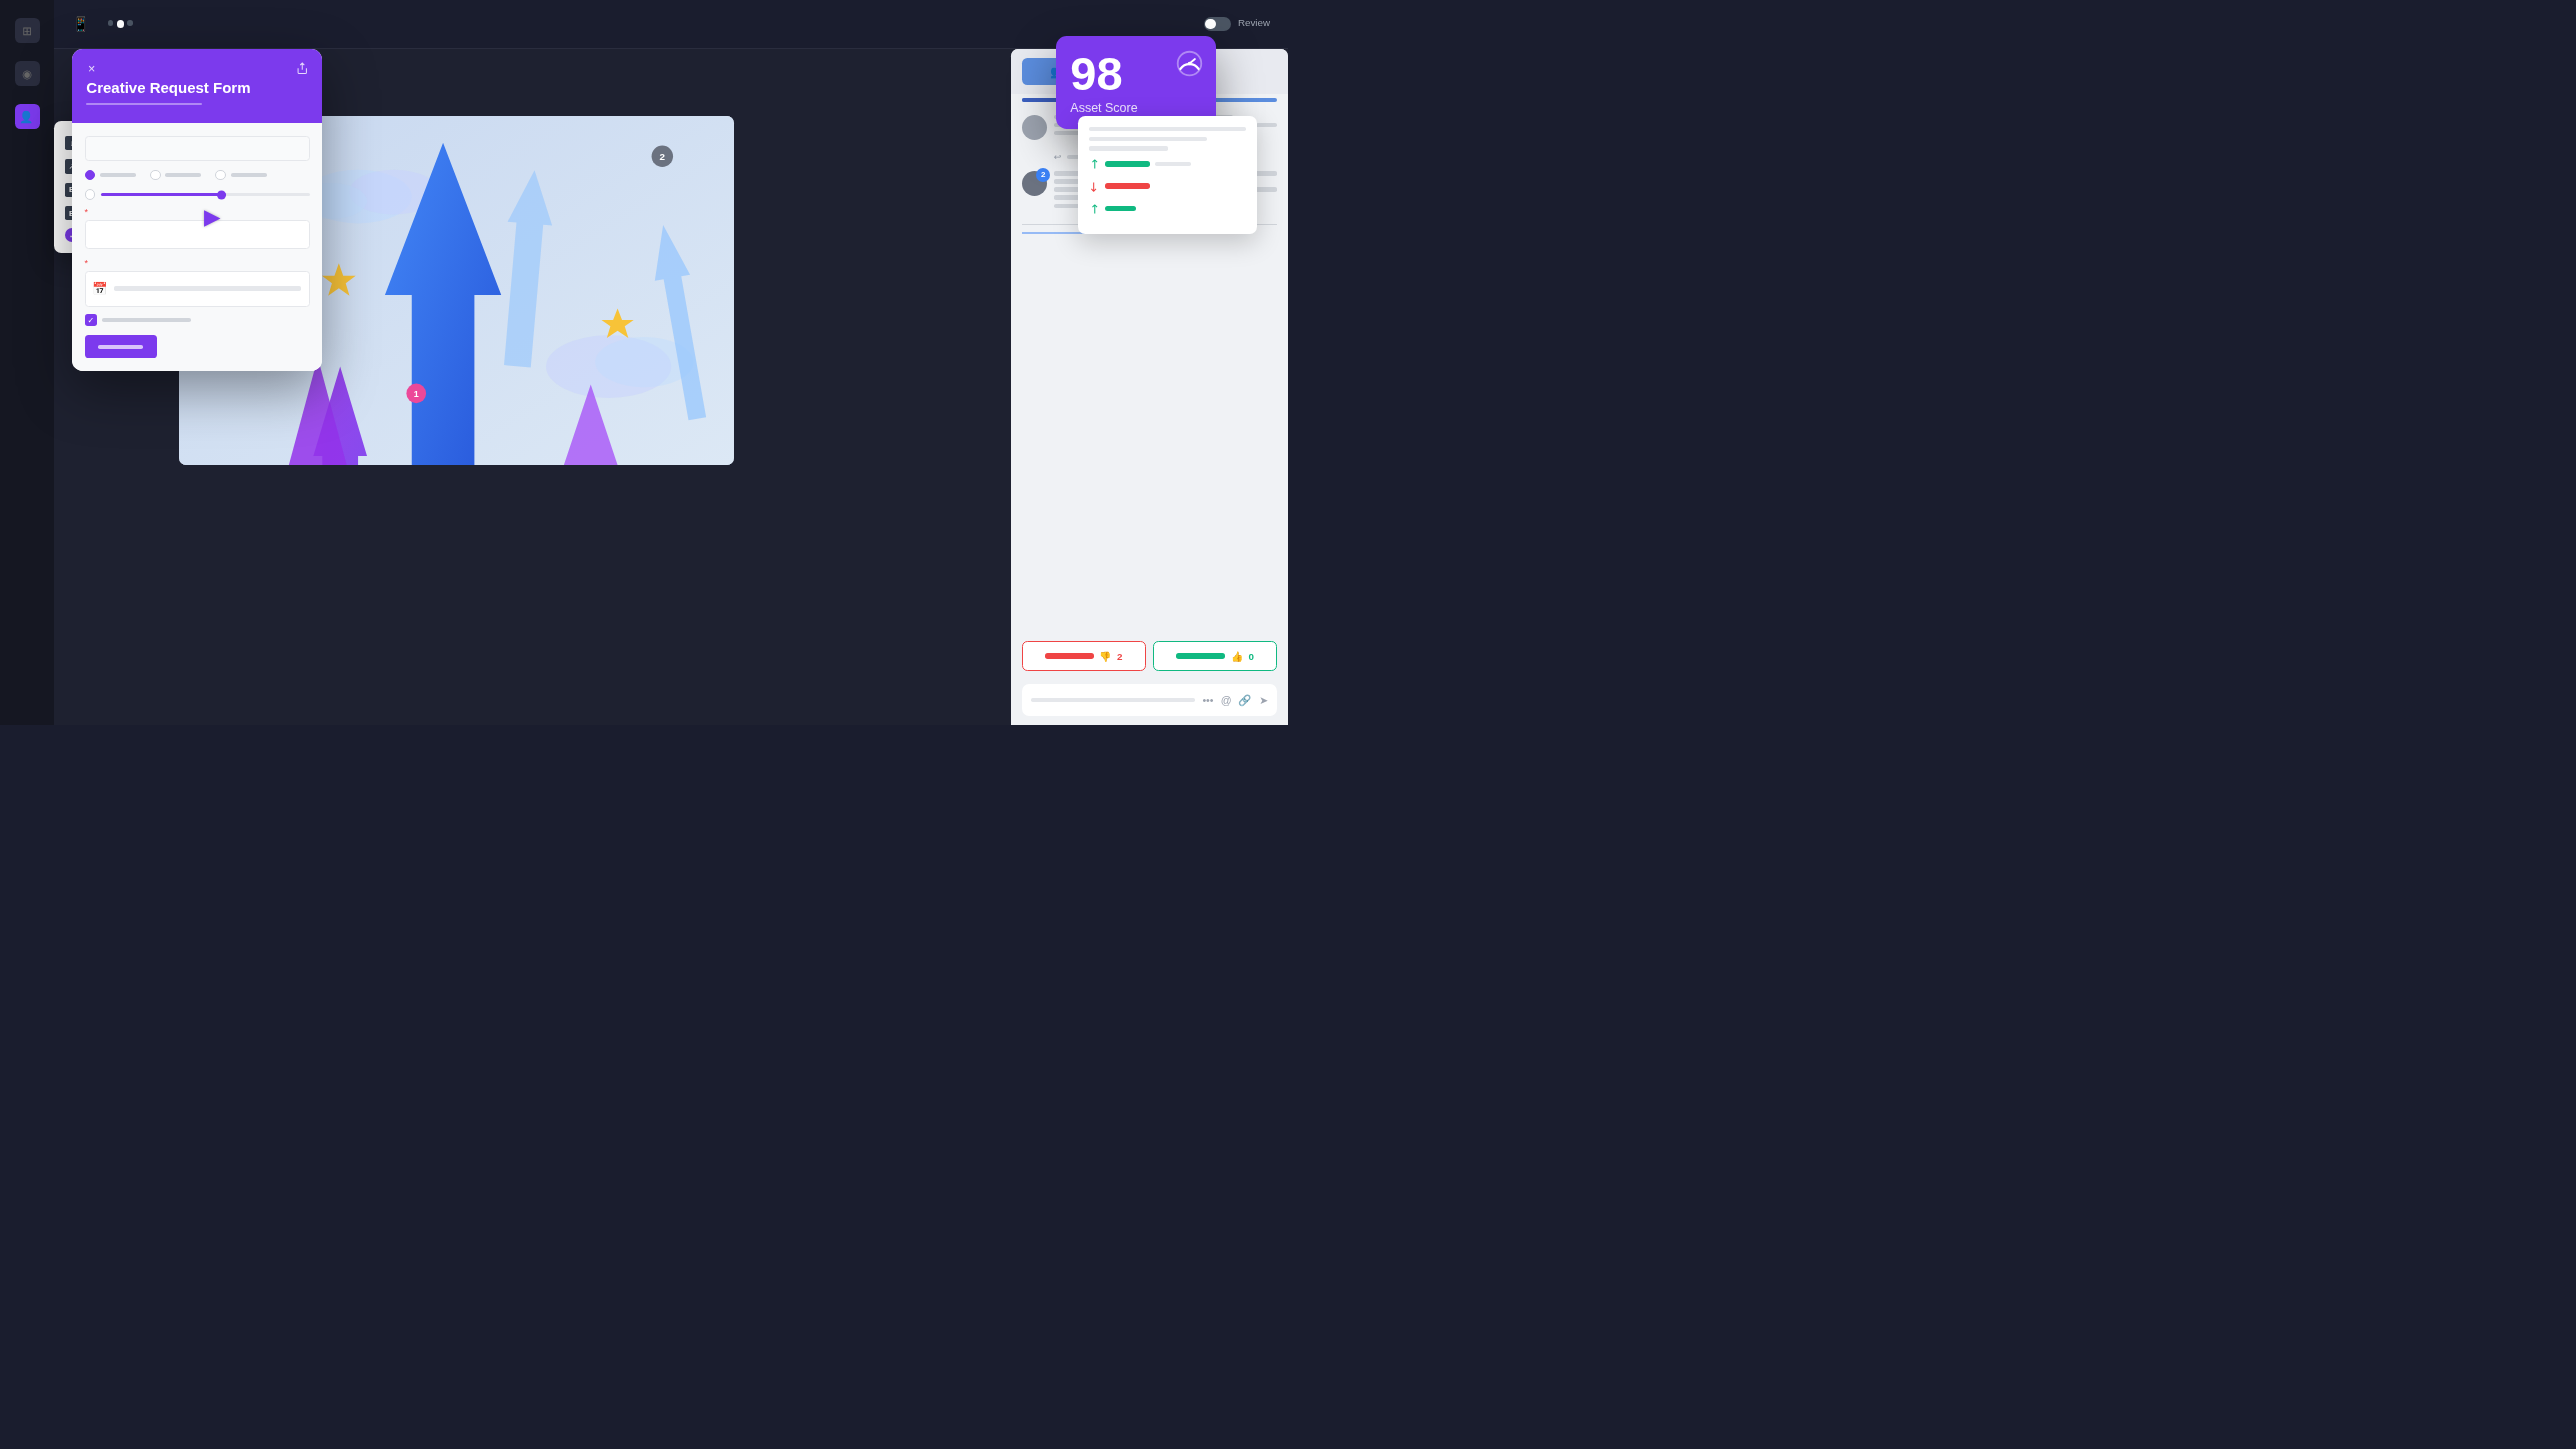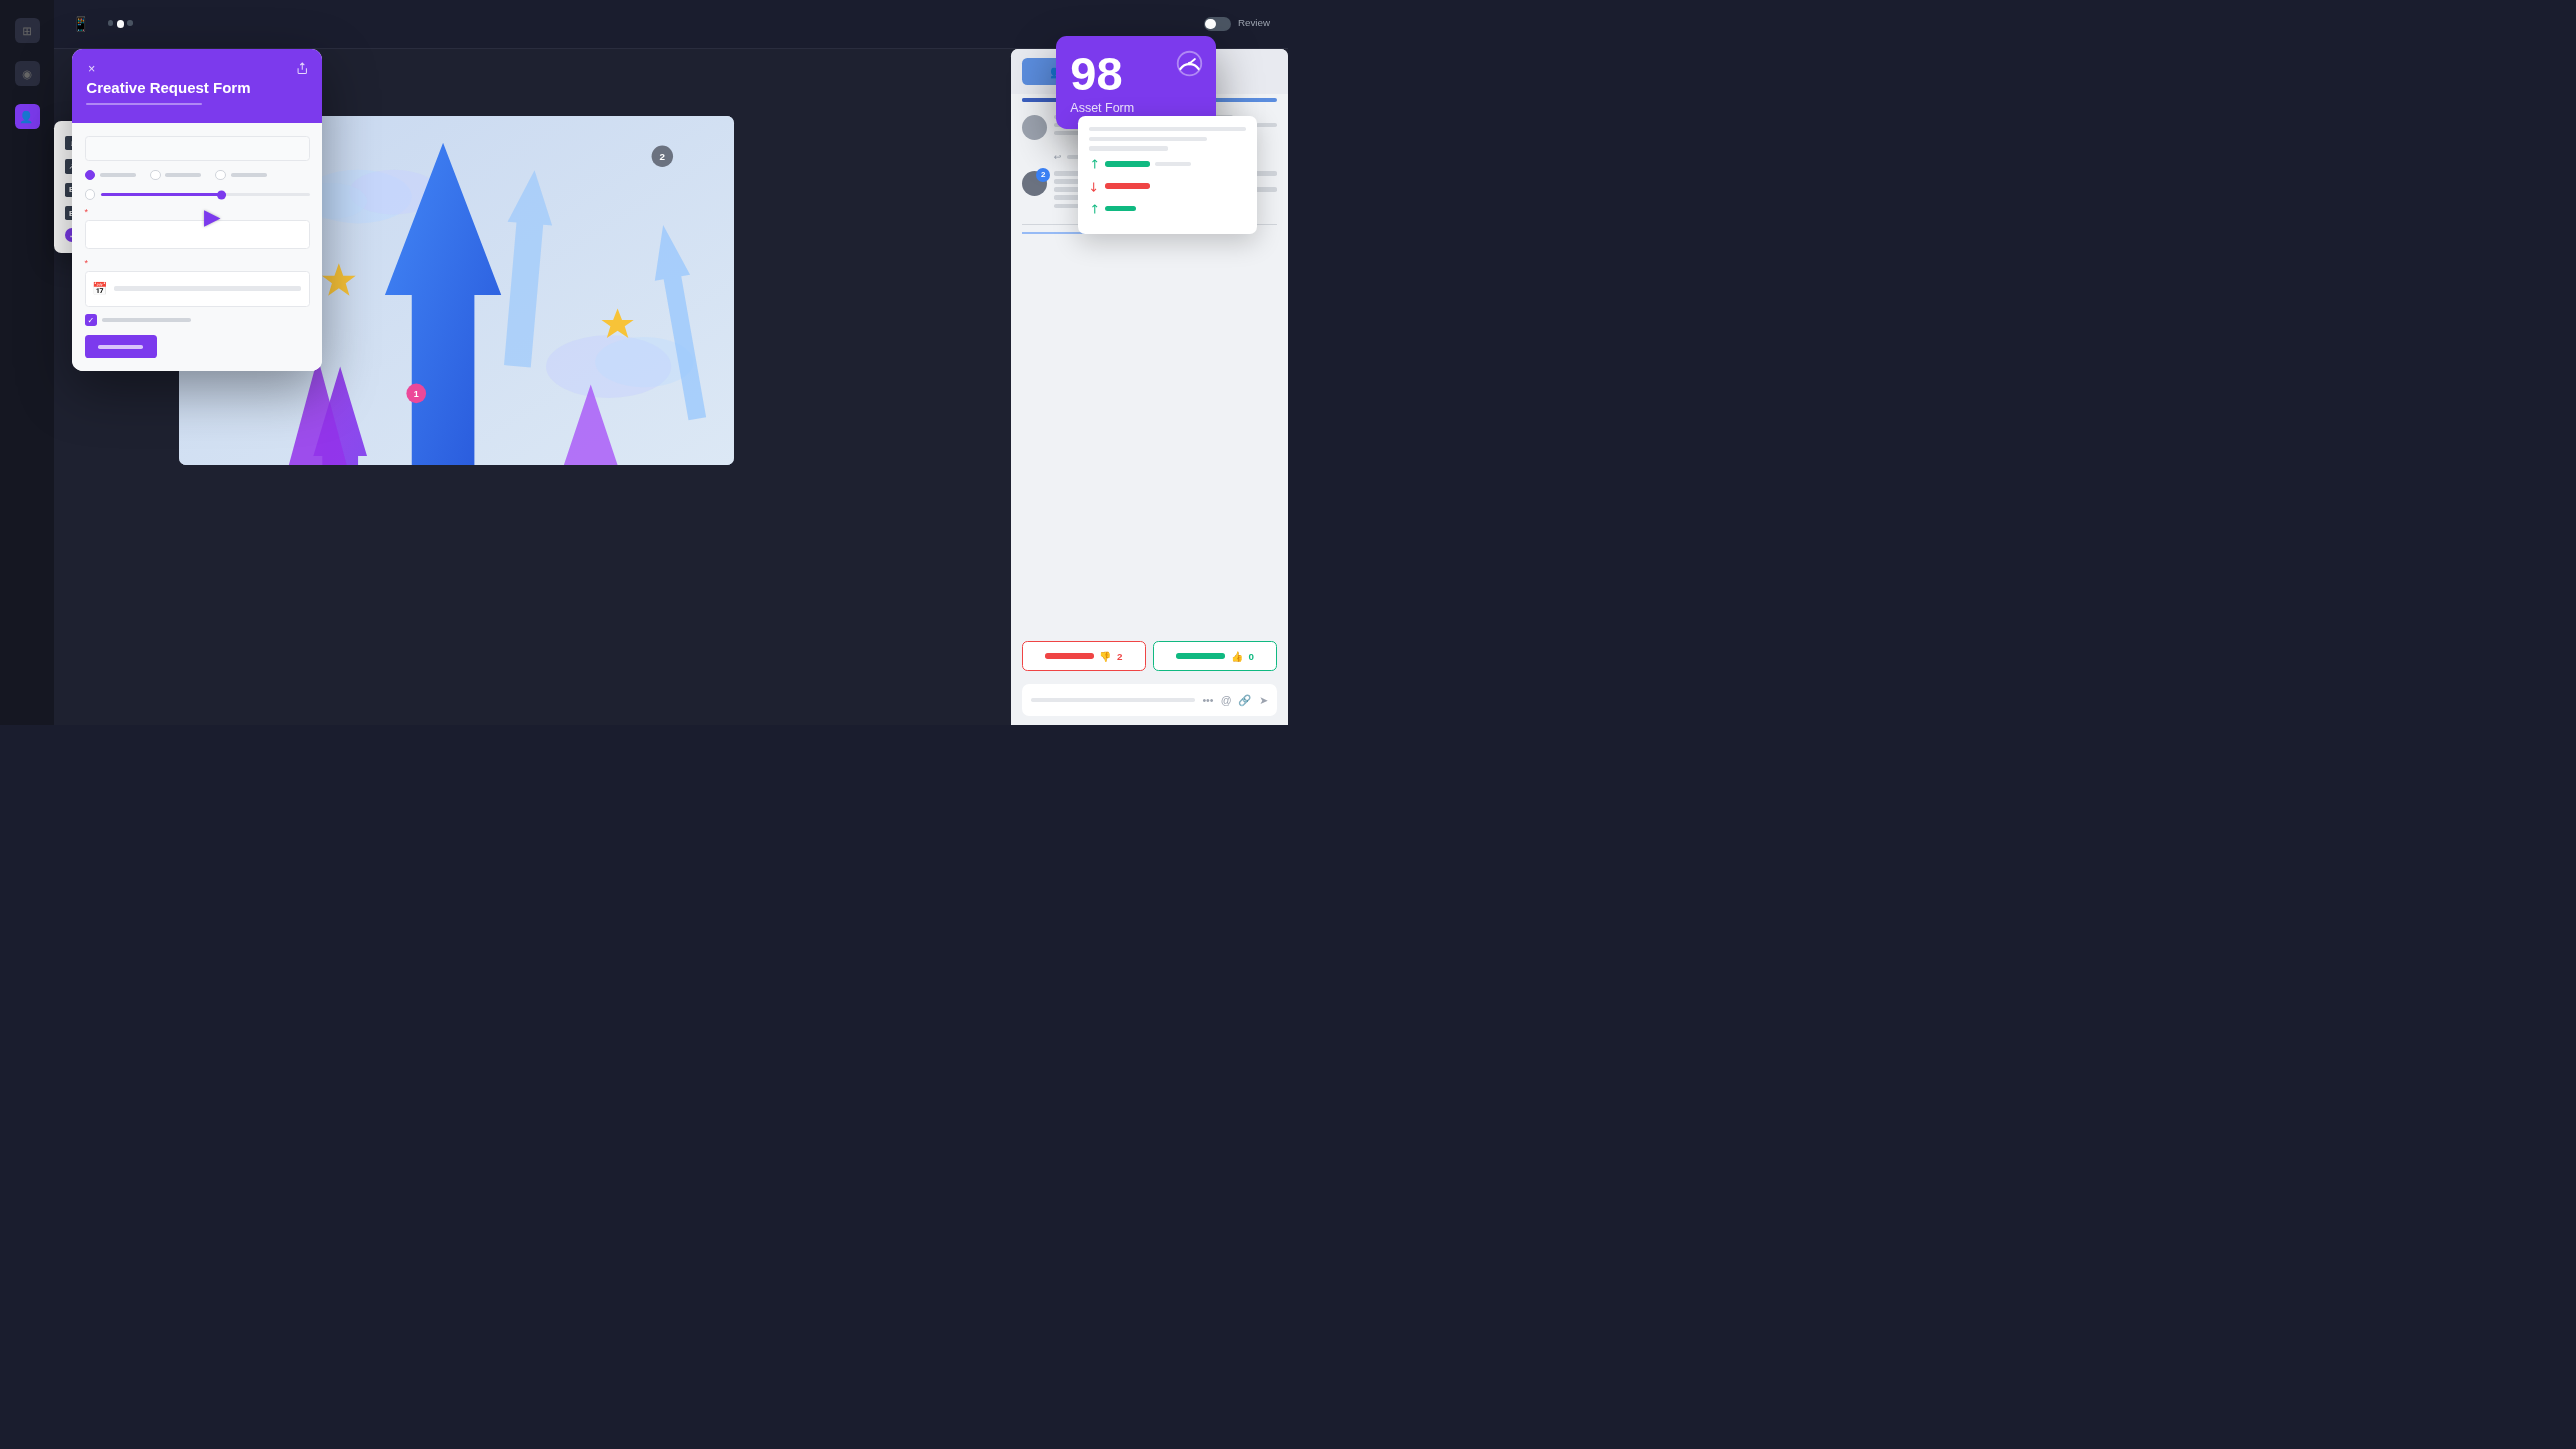--- a/index.html
+++ b/index.html
@@ -813,21 +813,21 @@
     <div class="asset-score-number">98</div>
     <div class="asset-score-gauge">
       <svg viewBox="0 0 32 32" fill="none" xmlns="http://www.w3.org/2000/svg">
         <circle cx="16" cy="16" r="13" stroke="rgba(255,255,255,0.4)" stroke-width="2" fill="none"></circle>
         <path d="M6 22 A12 12 0 0 1 26 22" stroke="white" stroke-width="2.5" fill="none" stroke-linecap="round"></path>
         <line x1="16" y1="16" x2="22" y2="11" stroke="white" stroke-width="2" stroke-linecap="round"></line>
         <circle cx="16" cy="16" r="2" fill="white"></circle>
       </svg>
     </div>
   </div>
-  <div class="asset-score-label">Asset Form</div>
+  <div class="asset-score-label">Asset Score</div>
 </div>
 
 <div class="annotation-popup">
   <div class="annotation-line full"></div>
   <div class="annotation-line medium"></div>
   <div class="annotation-line short"></div>
 
   <div class="annotation-row">
     <span style="color:#10b981;font-size:12.5px;transform:rotate(-45deg);display:inline-block;">↗</span>
     <div class="annotation-bar-green"></div>

